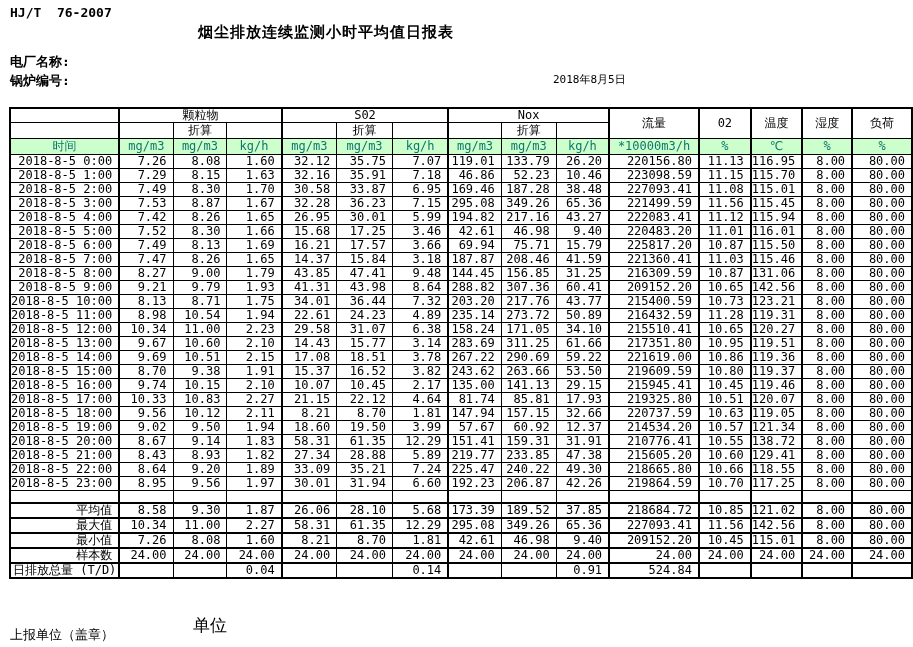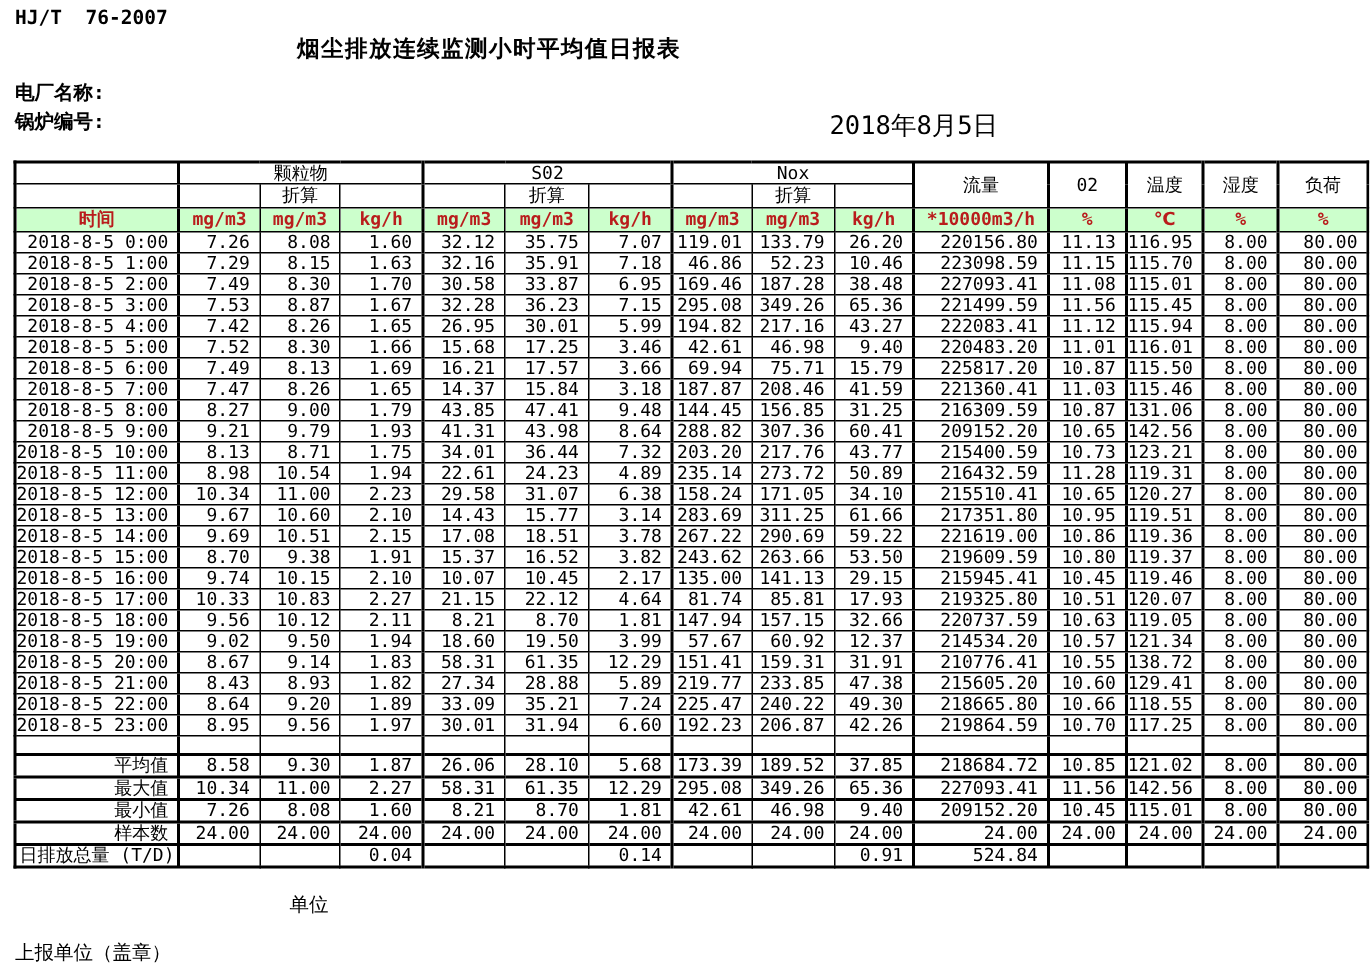--- a/index.html
+++ b/index.html
@@ -3,38 +3,38 @@
 <meta charset="utf-8">
 <style>
   html,body{margin:0;padding:0;background:#fff;}
   .page{position:relative;width:913px;height:647px;background:#ffffff;overflow:hidden;
         font-family:"DejaVu Sans Mono","DejaVu Sans","Liberation Sans",monospace,sans-serif;color:#000;}
   .abs{position:absolute;white-space:pre;}
   .std-code{left:10px;top:5px;font-size:13px;font-weight:bold;}
   .doc-title{left:198px;top:23px;font-size:15px;font-weight:bold;letter-spacing:1px;}
   .plant{left:10px;top:53px;font-size:13px;font-weight:bold;text-align:center;}
   .boiler{left:10px;top:72px;font-size:13px;font-weight:bold;}
-  .rdate{left:553px;top:72px;font-size:17px;}
+  .rdate{left:553px;top:72px;font-size:11px;}
   .tablewrap{position:absolute;left:9px;top:107px;}
   table{border-collapse:collapse;table-layout:fixed;border:2px solid #000;}
   td,th{border:1px solid #000;font-size:12px;font-weight:normal;height:13px;line-height:13px;
         padding:0;overflow:hidden;white-space:nowrap;}
   thead th{text-align:center;}
   tr.hrow1 th{height:13px;}
   tr.hrow2 th{height:15px;}
-  tr.units th{height:15px;background:#ccffcc;color:#b91c1c;font-weight:bold;}
+  tr.units th{height:15px;background:#ccffcc;color:#0f766e;}
   td.num{text-align:right;padding-right:6px;}
   td.time{text-align:right;padding-right:6px;}
   .gl{border-left-width:2px;}
   tr.sum td{border-top-width:2px;}
   tr.empty td{height:11px;}
   td.total-label{text-align:left;padding-left:2px;}
   .foot1{left:10px;top:606px;font-size:13px;}
   .foot2{left:10px;top:626px;font-size:13px;}
-  .foot3{left:193px;top:594px;font-size:13px;}
+  .foot3{left:193px;top:614px;font-size:17px;}
 </style>
 </head>
 <body>
 
 <div class="page">
 
   <div class="abs std-code">HJ/T  76-2007</div>
   <div class="abs doc-title">烟尘排放连续监测小时平均值日报表</div>
   <div class="abs plant">电厂名称:</div>
   <div class="abs boiler">锅炉编号:</div>

